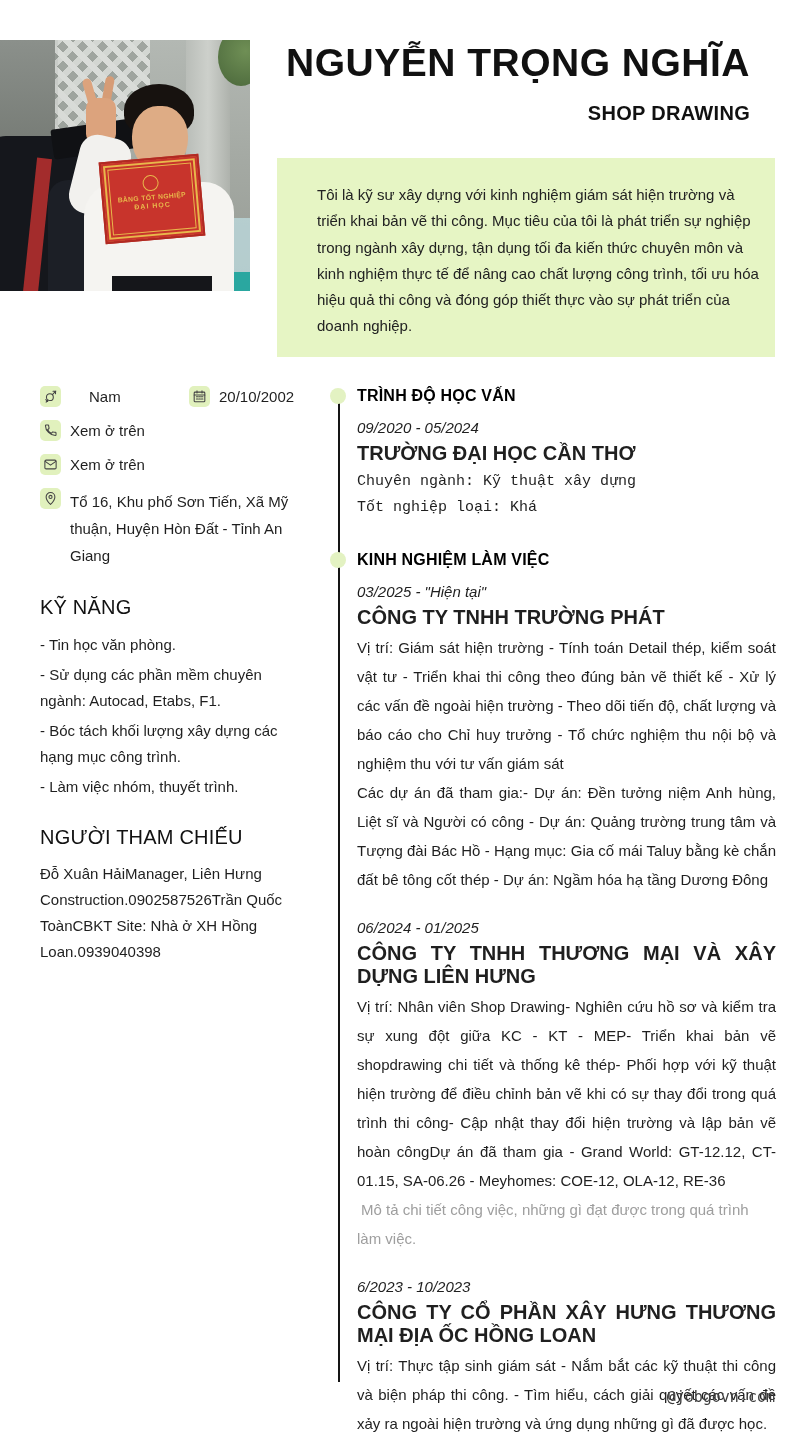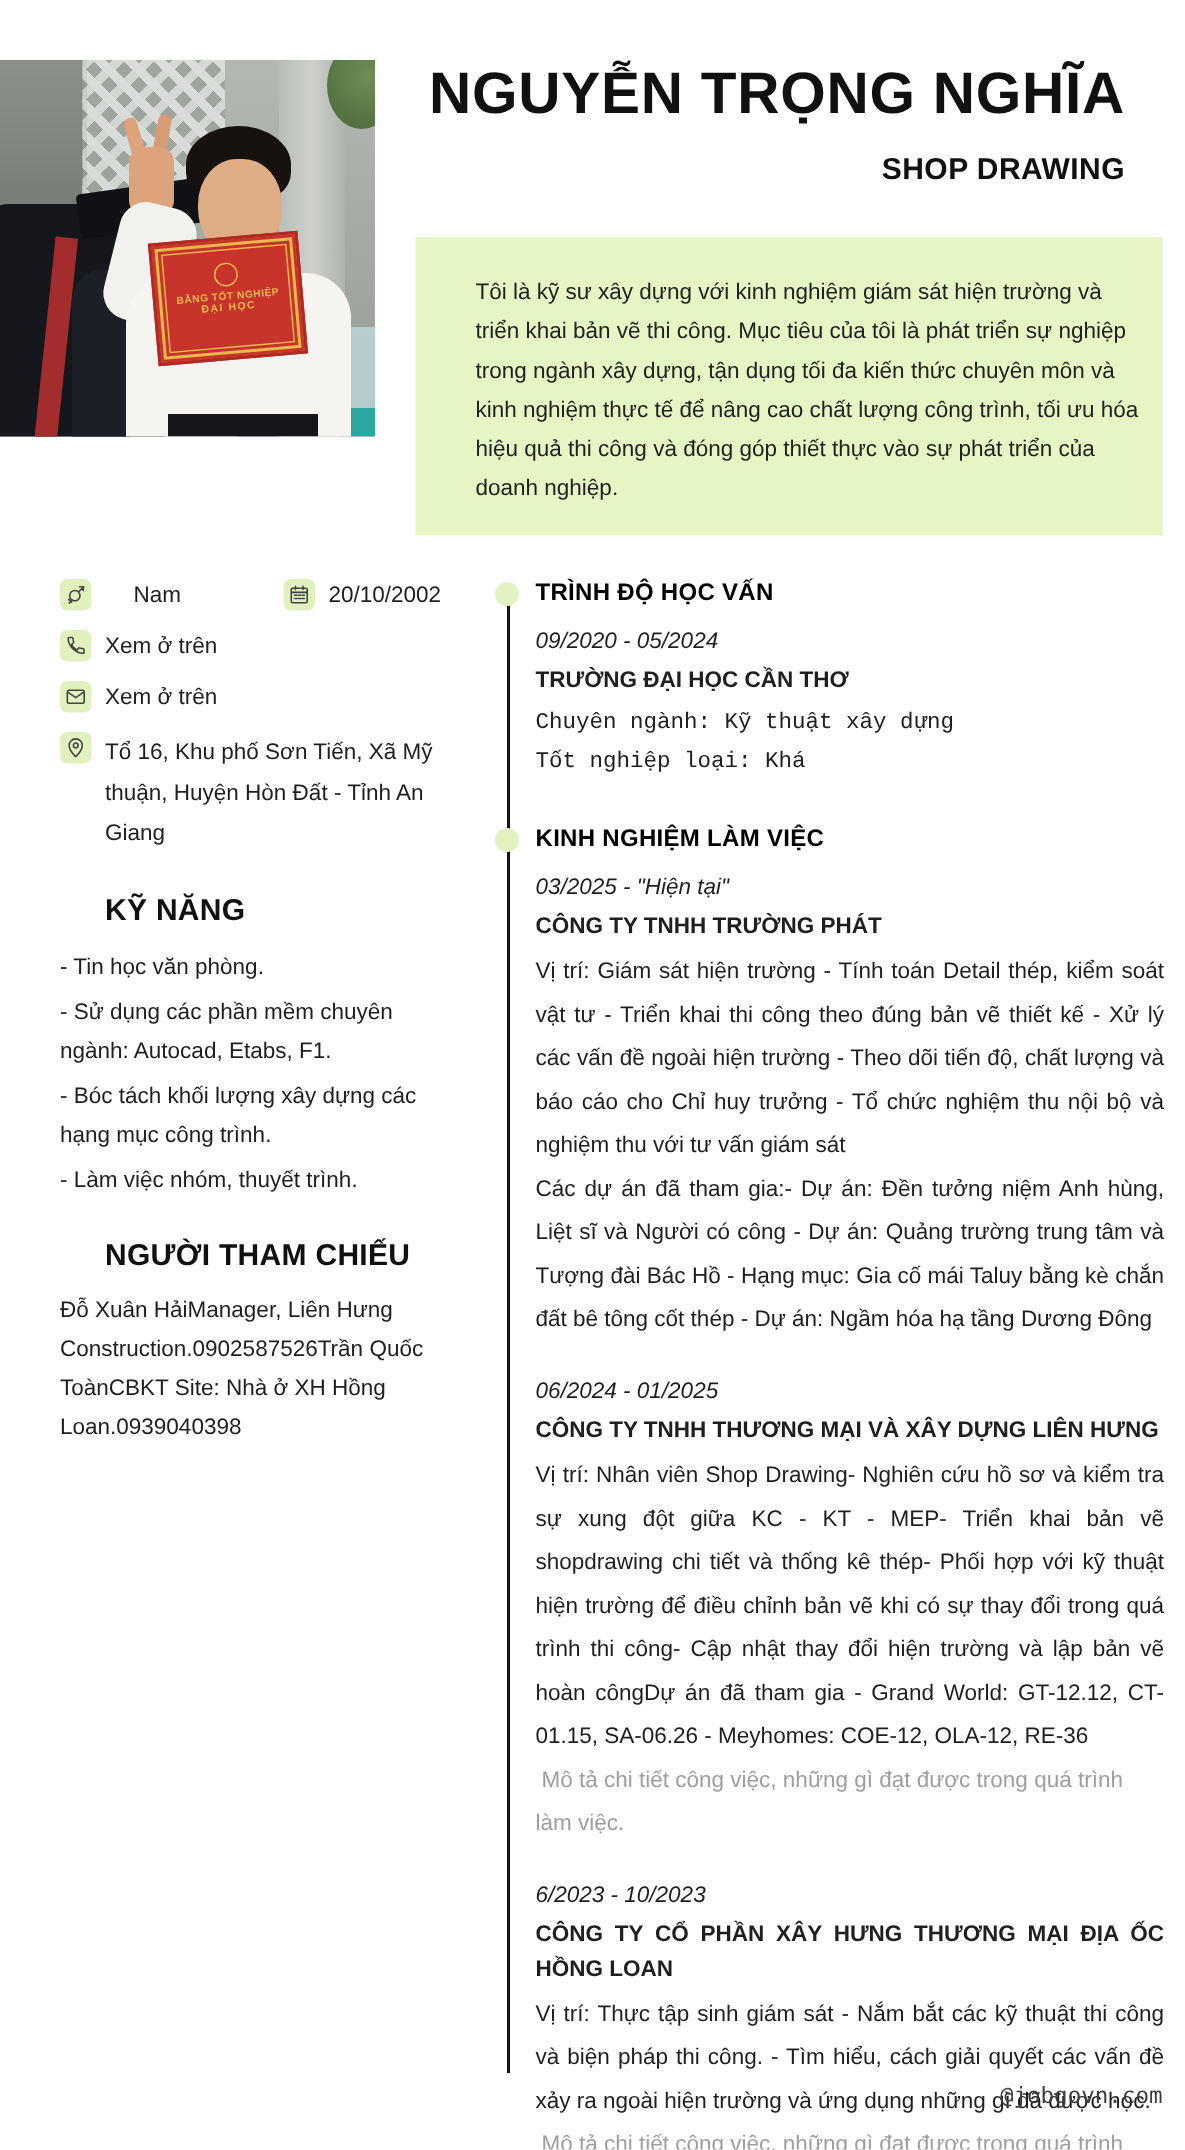--- a/index.html
+++ b/index.html
@@ -68,34 +68,34 @@
 
   
   .left-col { position:absolute; left:40px; top:386px; width:266px; }
   .info-row { display:flex; gap:9px; margin-bottom:13px; align-items:flex-start; font-size:15px; line-height:21px; }
   .info-pair { display:flex; gap:9px; align-items:flex-start; }
   .info-pair.first { width:140px;gap:28px; }
   .icon-chip { flex:0 0 auto; width:21px; height:21px; border-radius:5px; background:#e1f1bd;
     display:flex; align-items:center; justify-content:center; }
   .icon-chip svg { width:15px; height:15px; stroke:#454545; fill:none; stroke-width:1.7; stroke-linecap:round; stroke-linejoin:round; }
   .addr { line-height:27px; }
-  .side-head { font-size:20px; font-weight:700; color:#111; letter-spacing:.2px;margin-left:30px; }
+  .side-head { font-size:20px; font-weight:400; color:#111; letter-spacing:.2px; }
   .skills-head { margin-top:27px; margin-bottom:13px; }
   .skill-item { font-size:15px; line-height:26px; margin-bottom:4px; }
   .ref-head { margin-top:26px; margin-bottom:12px; }
   .ref-text { font-size:15px; line-height:26px; }
 
   
   .timeline-line { position:absolute; left:338px; top:400px; width:2px; height:982px; background:#151515; }
   .right-col { position:absolute; left:357px; top:384px; width:419px; }
   .section-head { position:relative; font-size:16px; font-weight:700; color:#000000; letter-spacing:.2px;
     line-height:24px; margin-bottom:11px; }
   .section-head .dot { position:absolute; left:-27px; top:4px; width:16px; height:16px; border-radius:50%; background:#e3f2c2; }
   .period { font-size:15px; font-style:italic; margin-bottom:6px; }
-  .org { font-size:15px; font-weight:700; line-height:23px; margin-bottom:4px; text-align:justify; }
+  .org { font-size:20px; font-weight:700; line-height:23px; margin-bottom:4px; text-align:justify; }
   .edu-line { font-size:15px; line-height:26px;font-family:Liberation Mono, monospace; }
   .exp-section { margin-top:27px; }
   .entry { margin-top:0; }
   .entry + .entry { margin-top:25px; }
   .para { font-size:15px; line-height:29px; text-align:justify; }
   .note { font-size:15px; line-height:29px; color:#9e9e9e; text-indent:4px; text-align:left; }
 
   
   .watermark { position:absolute; top:1388px; right:15px;
     font-family:"DejaVu Sans Mono","Liberation Mono",monospace; font-size:15px; color:#3d3d3d; }

